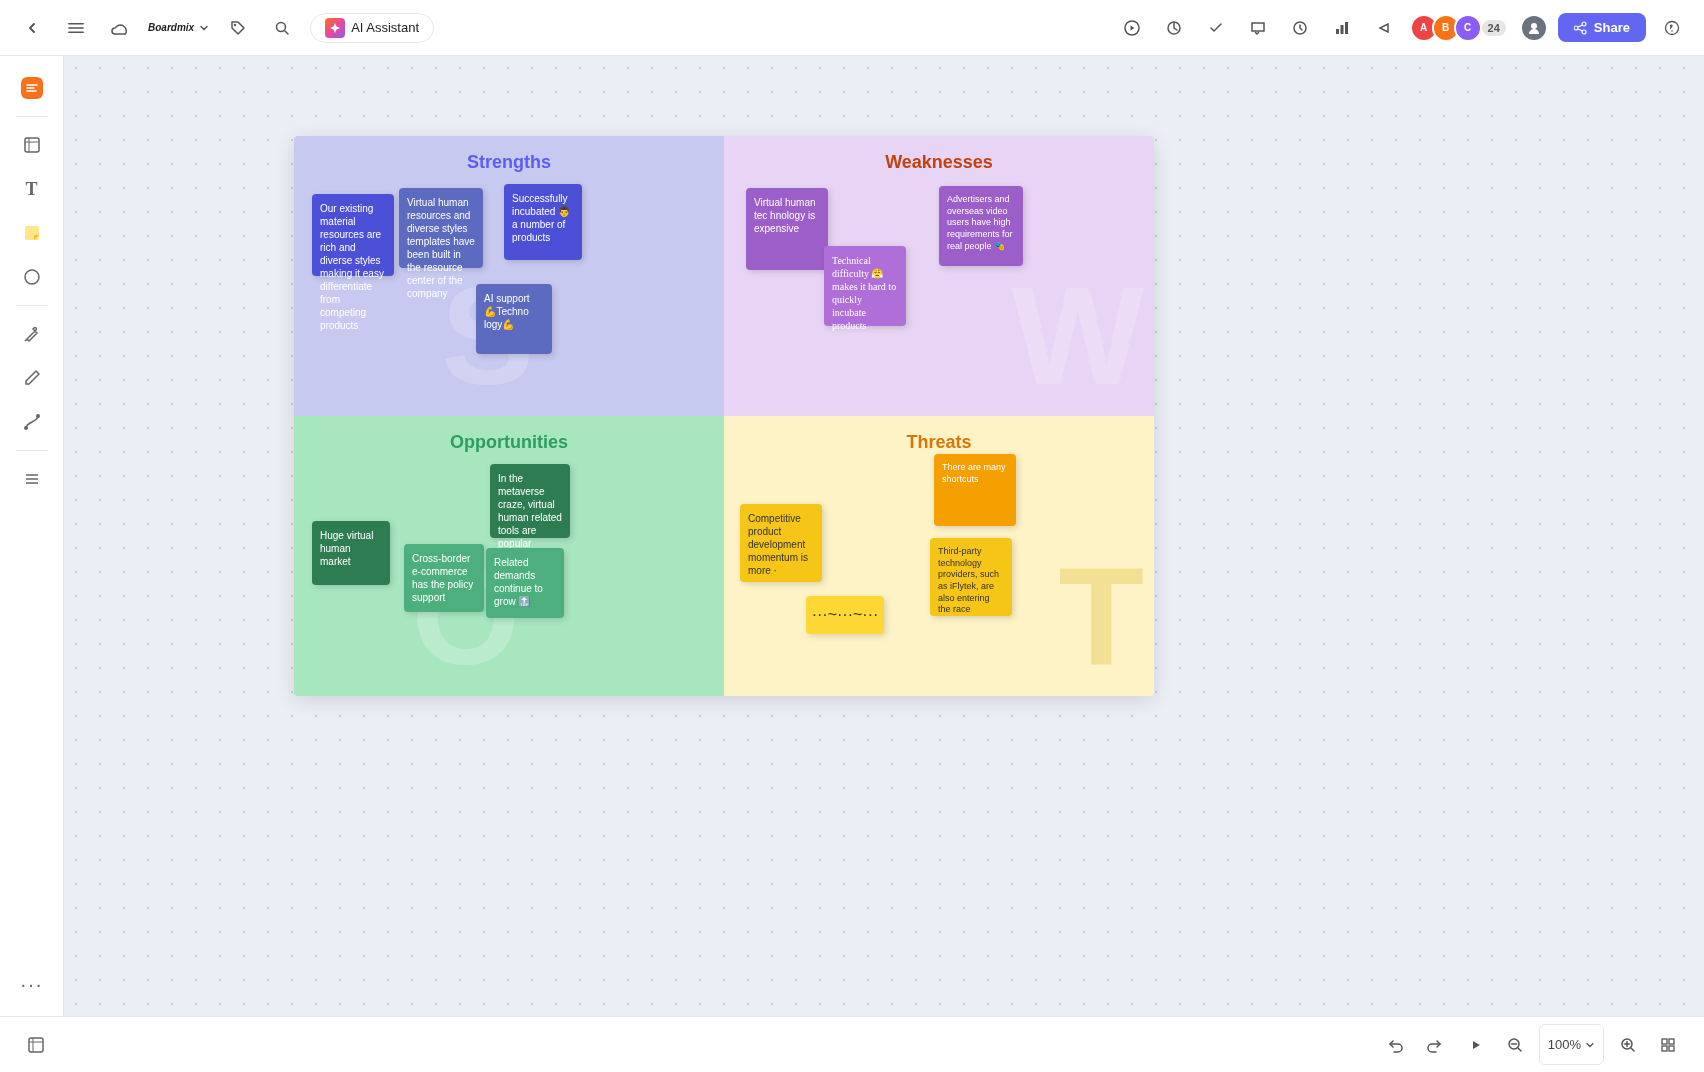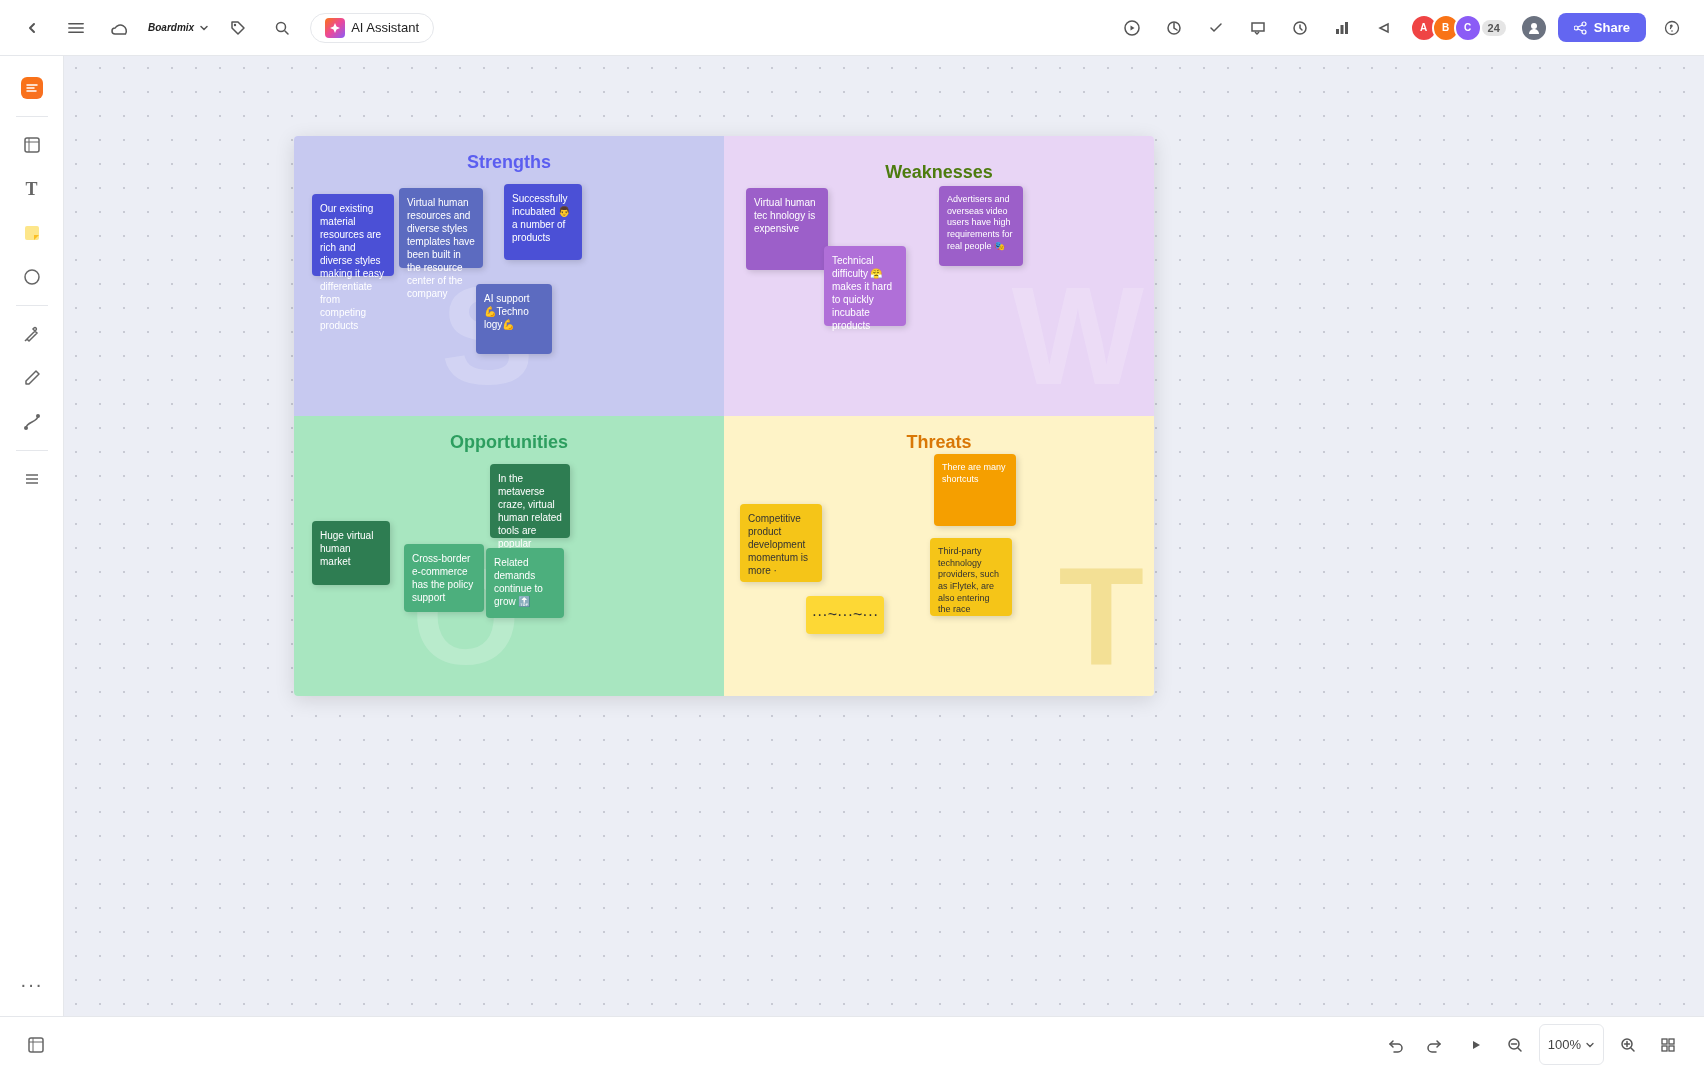--- a/index.html
+++ b/index.html
@@ -212,21 +212,21 @@
     .q-strengths {
       background: #c7c9f0;
     }
     .q-strengths .quadrant-title { color: #5b5ef0; }
     .q-strengths .quadrant-letter { bottom: 20px; left: 50%; transform: translateX(-60%); color: white; }
 
     
     .q-weaknesses {
       background: #e8d5f5;
     }
-    .q-weaknesses .quadrant-title { color: #4d7c0f; margin-top: 10px; }
+    .q-weaknesses .quadrant-title { color: #c2410c; }
     .q-weaknesses .quadrant-letter { bottom: 20px; right: 20px; color: white; }
 
     
     .q-opportunities {
       background: #a8e6c0;
     }
     .q-opportunities .quadrant-title { color: #2d9e5f; }
     .q-opportunities .quadrant-letter { bottom: 20px; left: 50%; transform: translateX(-60%); color: white; }
 
     
@@ -502,21 +502,21 @@
     </div>
 
     <div class="quadrant q-weaknesses">
       <div class="quadrant-title">Weaknesses</div>
       <div class="quadrant-letter" style="bottom:10px; right:10px; font-size:140px; opacity:0.18; color:white;">W</div>
 
       <div class="sticky sticky-purple-medium" style="top:52px; left:22px; width:82px; height:82px;">
         <span>Virtual human tec hnology is expensive</span>
       </div>
 
-      <div class="sticky sticky-purple-light" style="top:110px; left:100px; width:82px; height:80px;">
+      <div class="sticky sticky-purple-light" style="top:110px; left:100px; width:82px; height:80px;font-family:Liberation Serif, serif;">
         <span>Technical difficulty 😤 makes it hard to quickly incubate products</span>
       </div>
 
       <div class="sticky sticky-purple-medium" style="top:50px; left:215px; width:84px; height:80px; font-size:9px;">
         <span>Advertisers and overseas video users have high requirements for real people 🎭</span>
       </div>
     </div>
 
     <div class="quadrant q-opportunities">
       <div class="quadrant-title">Opportunities</div>

